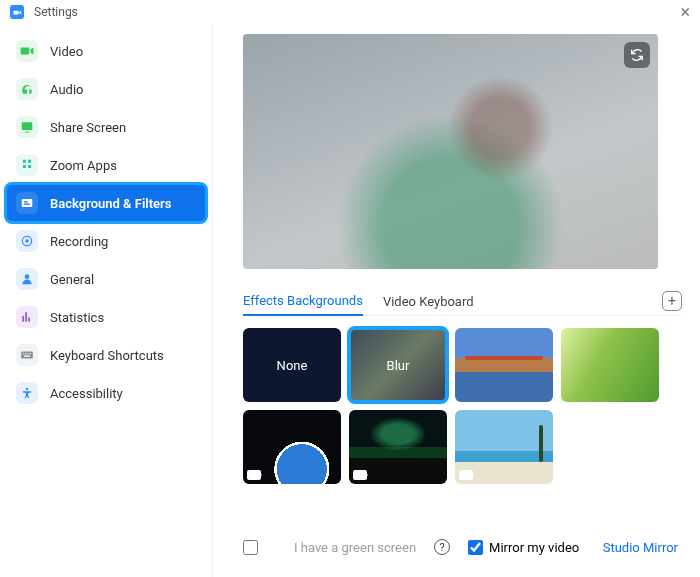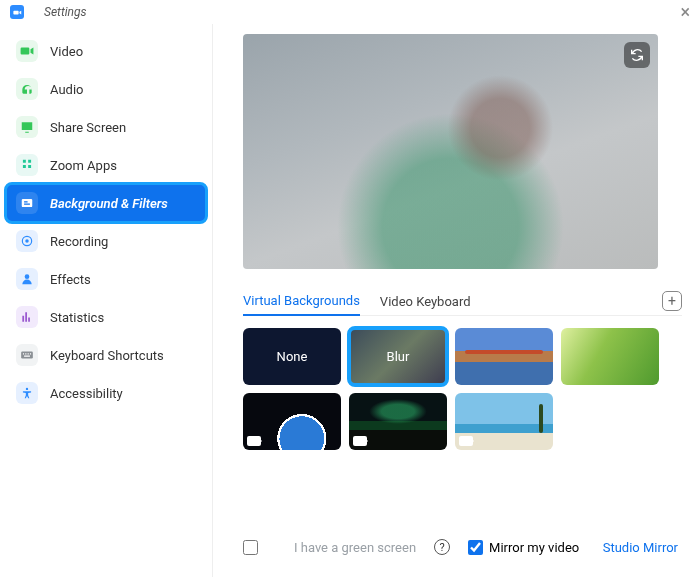--- a/index.html
+++ b/index.html
@@ -1,47 +1,47 @@
 <!DOCTYPE html>
 <html><head>
 <meta charset="utf-8">
 <style>
   * { box-sizing: border-box; margin: 0; padding: 0; font-family: -apple-system, BlinkMacSystemFont, "Segoe UI", Roboto, sans-serif; }
   body { width: 700px; height: 577px; background: #fff; overflow: hidden; position: relative; }
   .titlebar { display: flex; align-items: center; justify-content: space-between; padding: 4px 10px; height: 24px; }
-  .titlebar-left { display: flex; align-items: center; gap: 20px; font-style: italic; }
+  .titlebar-left { display: flex; align-items: center; gap: 10px; }
   .titlebar-appicon { width: 14px; height: 14px; background: #2d8cff; border-radius: 3px; display:flex;align-items:center;justify-content:center;}
   .titlebar-appicon svg{width:9px;height:9px;fill:#fff;}
   .titlebar-title { font-size: 12px; color: #555; }
   .close-x { font-size: 18px; color: #888; line-height: 1; cursor: pointer; }
   .container { display: flex; height: calc(577px - 24px); }
   .sidebar { width: 213px; padding: 8px 6px; border-right: 1px solid #eee; }
   .side-item { display: flex; align-items: center; gap: 12px; padding: 8px 10px; border-radius: 6px; cursor: pointer; }
   .side-item .icon { width: 22px; height: 22px; border-radius: 6px; display:flex; align-items:center; justify-content:center; flex-shrink:0;}
   .side-item .icon svg { width: 14px; height: 14px; }
   .side-label { font-size: 13px; color: #333; }
   .side-item.active { background: #0e72ed; }
-  .side-item.active .side-label { color: #fff; font-weight: 600; font-style: italic; }
+  .side-item.active .side-label { color: #fff; font-weight: 600; }
   .side-item.highlight { outline: 3px solid #18a0fb; outline-offset: -1px; }
   .content { flex: 1; padding: 10px 18px 10px 30px; display:flex; flex-direction:column; }
   .preview { width: 415px; height: 235px; border-radius: 4px; position: relative; overflow:hidden;
     background:
       radial-gradient(circle at 62% 40%, rgba(120,80,70,0.45) 0 10%, transparent 18%),
       radial-gradient(circle at 50% 82%, rgba(30,140,90,0.45) 0 24%, transparent 40%),
       linear-gradient(160deg, #9aa4ab 0%, #b1b8bd 35%, #c4c7c9 60%, #babcbc 100%);
     filter: blur(0.3px);
   }
   .rotate-btn { position:absolute; top:8px; right:8px; width:26px;height:26px;background:rgba(0,0,0,0.45);border-radius:6px;display:flex;align-items:center;justify-content:center;cursor:pointer;}
   .rotate-btn svg{width:16px;height:16px;stroke:#fff;fill:none;stroke-width:2;}
   .tabs { display:flex; align-items:center; gap:20px; margin-top:18px; border-bottom:1px solid #eee;}
   .tab { font-size:13px; padding:6px 0; cursor:pointer; color:#444; }
   .tab.active { color:#0e72ed; border-bottom:2px solid #0e72ed; margin-bottom:-1px;}
   .add-btn { margin-left:auto; width:20px;height:20px;border:1.5px solid #888;border-radius:5px;display:flex;align-items:center;justify-content:center;color:#666;font-size:14px;cursor:pointer;}
   .bg-grid { display:flex; flex-wrap:wrap; gap:8px; margin-top:12px; width:430px;}
-  .bg-tile { width:98px; height:57px; border-radius:6px; cursor:pointer; display:flex;align-items:center;justify-content:center; font-size:13px; color:#fff; position:relative; overflow:hidden;}
+  .bg-tile { width:98px; height:74px; border-radius:6px; cursor:pointer; display:flex;align-items:center;justify-content:center; font-size:13px; color:#fff; position:relative; overflow:hidden;}
   .bg-tile.selected { outline:4px solid #18a0fb; outline-offset:-2px;}
   .tile-none { background:#0d1730; }
   .tile-blur { background:linear-gradient(135deg,#3a4a5a 0%, #6b7a64 50%, #3c3a4f 100%); filter:blur(0.4px);align-items:center;}
   .tile-bridge { background:linear-gradient(180deg,#5a8bd6 0 40%, #b87b4a 40% 60%, #3f6fae 60% 100%);}
   .tile-bridge::after{content:"";position:absolute;left:10%;right:10%;top:38%;height:4px;background:#c44b2a;border-radius:2px;}
   .tile-grass { background:linear-gradient(120deg,#dff0a0 0%, #8ec24a 40%, #4f9a2e 100%);}
   .tile-earth { background:radial-gradient(circle at 60% 80%, #2a7ad6 0 30%, #fff 30% 33%, transparent 33%), #06080e;}
   .tile-aurora { background:linear-gradient(180deg,#071214 0 50%, #0c3a1e 50% 65%, #0a0d0a 65% 100%);}
   .tile-aurora::before{content:"";position:absolute;left:20%;top:10%;width:60%;height:45%;background:radial-gradient(ellipse at center,#3af08a66 0 40%,transparent 70%);}
   .tile-beach { background:linear-gradient(180deg,#7ec2e8 0 55%, #3ea0cf 55% 70%, #e9e3cf 70% 100%);}
@@ -135,21 +135,21 @@
         </span>
       <span class="side-label">Recording</span>
     </div>
     <div class="side-item">
       <span class="icon ic-profile">
           <svg viewBox="0 0 24 24">
             <circle cx="12" cy="8" r="4"></circle>
             <path d="M4 21a8 8 0 0 1 16 0z"></path>
           </svg>
         </span>
-      <span class="side-label">Effects</span>
+      <span class="side-label">General</span>
     </div>
     <div class="side-item">
       <span class="icon ic-stats">
           <svg viewBox="0 0 24 24">
             <path d="M4 20V10h3v10zm5 0V4h3v16zm5 0v-7h3v7z"></path>
           </svg>
         </span>
       <span class="side-label">Statistics</span>
     </div>
     <div class="side-item">
@@ -175,21 +175,21 @@
   <div class="content">
     <div class="preview">
       <div class="rotate-btn">
         <svg viewBox="0 0 24 24">
             <path d="M4 4v6h6M20 20v-6h-6M5 10a8 8 0 0 1 14-3M19 14a8 8 0 0 1-14 3"></path>
           </svg>
       </div>
     </div>
 
     <div class="tabs">
-      <div class="tab active">Virtual Backgrounds</div>
+      <div class="tab active">Effects Backgrounds</div>
       <div class="tab">Video Keyboard</div>
       <div class="add-btn">+</div>
     </div>
 
     <div class="bg-grid">
       <div class="bg-tile tile-none">
         <span>None</span>
       </div>
       <div class="bg-tile tile-blur selected">
         <span>Blur</span>

